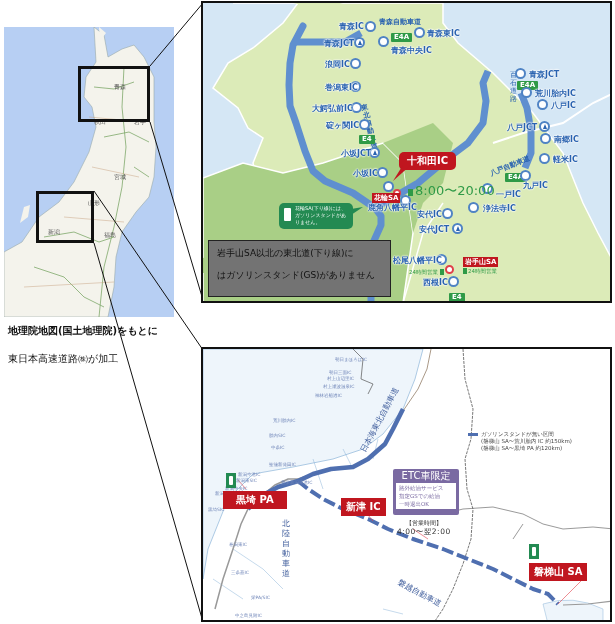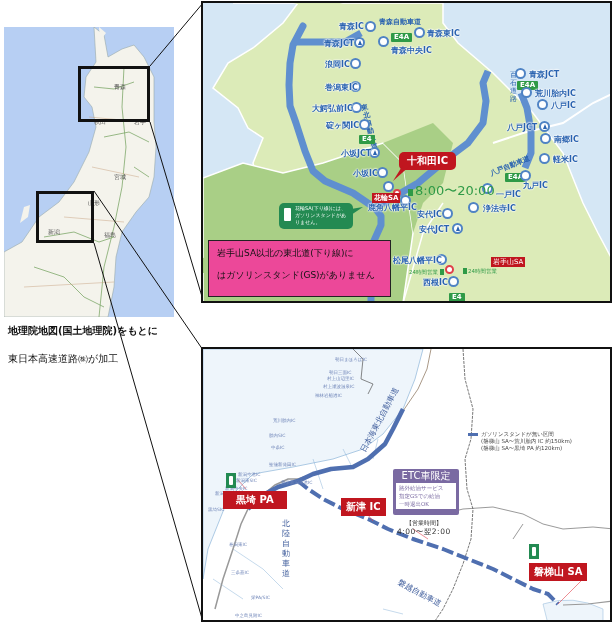--- a/index.html
+++ b/index.html
@@ -5,21 +5,21 @@
   html,body{margin:0;padding:0;background:#fff;}
   body{width:615px;height:624px;position:relative;overflow:hidden;font-family:"DejaVu Sans",sans-serif;}
   .abs{position:absolute;}
   .panel{position:absolute;border:2px solid #111;overflow:hidden;box-sizing:border-box;}
   .ic-label{position:absolute;font-size:8px;font-weight:bold;color:#2a63b0;white-space:nowrap;text-shadow:0 0 2px #fff,0 0 2px #fff,0 0 2px #fff;}
   .node{position:absolute;width:11px;height:11px;border-radius:50%;background:#fff;border:2px solid #4f83c4;box-sizing:border-box;}
   .jct{position:absolute;width:11px;height:11px;border-radius:50%;background:#fff;border:2px solid #4f83c4;box-sizing:border-box;}
   .jct::after{content:"";position:absolute;left:1.5px;top:1px;border-left:2.5px solid transparent;border-right:2.5px solid transparent;border-bottom:5px solid #2a63b0;}
   .route-tag{position:absolute;background:#2f9a47;color:#fff;font-size:7px;font-weight:bold;padding:0 3px;line-height:9px;border-radius:1px;}
   .red-tag{position:absolute;background:#c0161f;color:#fff;font-weight:bold;white-space:nowrap;}
-  .note-box{position:absolute;background:#ec4899;border:1.5px solid #222;box-sizing:border-box;color:#111;}
+  .note-box{position:absolute;background:#737373;border:1.5px solid #222;box-sizing:border-box;color:#111;}
   .small-ic{position:absolute;font-size:4.5px;color:#6f85b8;white-space:nowrap;}
   .credit{position:absolute;font-size:10px;color:#111;white-space:nowrap;}
 </style>
 </head>
 <body>
 
 <div class="abs" style="left:4px;top:27px;width:170px;height:290px;background:#b7cff3;overflow:hidden;">
   <svg width="170" height="290" viewBox="0 0 170 290">
     <path d="M90 0 L100 8 L104 30 L118 22 L130 18 L140 30 L150 50 L150 95 L152 120 L150 150 L145 170 L132 185 L118 205 L112 230 L110 260 L104 290 L0 290 L0 225 L18 215 L35 190 L55 175 L70 155 L85 125 L92 100 L88 80 L80 70 L82 50 L92 35 Z" fill="#f4f3ec" stroke="#9aa" stroke-width="0.6"></path>
     <path d="M95 0 L102 6 L96 14 Z" fill="#f4f3ec"></path>
@@ -154,21 +154,21 @@
 
   <div class="abs" style="left:169px;top:190px;font-size:7px;font-weight:bold;color:#fff;background:#c0161f;padding:0 2px;">花輪SA</div>
   <div class="abs" style="left:76px;top:200px;width:74px;height:26px;background:#238a52;border-radius:5px;">
     <span style="position:absolute;left:5px;top:5px;width:7px;height:13px;background:#fff;border-radius:1px;"></span>
     <span style="position:absolute;left:16px;top:2px;width:56px;font-size:5px;line-height:7px;color:#fff;">花輪SA(下り線)には、ガソリンスタンドがありません。</span>
   </div>
   <svg class="abs" style="left:148px;top:204px;" width="14" height="10">
       <path d="M0 2 L12 0 L0 8 Z" fill="#238a52"></path>
     </svg>
 
-  <div class="abs" style="left:260px;top:254px;font-size:7px;font-weight:normal;color:#fff;background:#c0161f;padding:0 2px;margin-left:28px;">岩手山SA</div>
+  <div class="abs" style="left:260px;top:254px;font-size:7px;font-weight:bold;color:#fff;background:#c0161f;padding:0 2px;">岩手山SA</div>
   <div class="abs" style="left:206px;top:266px;font-size:5.5px;color:#2f9a47;white-space:nowrap;">
     <span>24時間営業</span>
     <span style="display:inline-block;width:4px;height:6px;background:#2f9a47;vertical-align:-1px;"></span>
   </div>
   <div class="abs" style="left:260px;top:265px;font-size:5.5px;color:#2f9a47;white-space:nowrap;">
     <span style="display:inline-block;width:4px;height:6px;background:#2f9a47;vertical-align:-1px;margin-right:1px;"></span><span>24時間営業</span>
   </div>
 
   <div class="note-box" style="left:5px;top:237px;width:183px;height:57px;padding:6px 8px;">
     <div style="font-size:9px;line-height:12px;white-space:nowrap;">岩手山SA以北の東北道(下り線)に</div>

